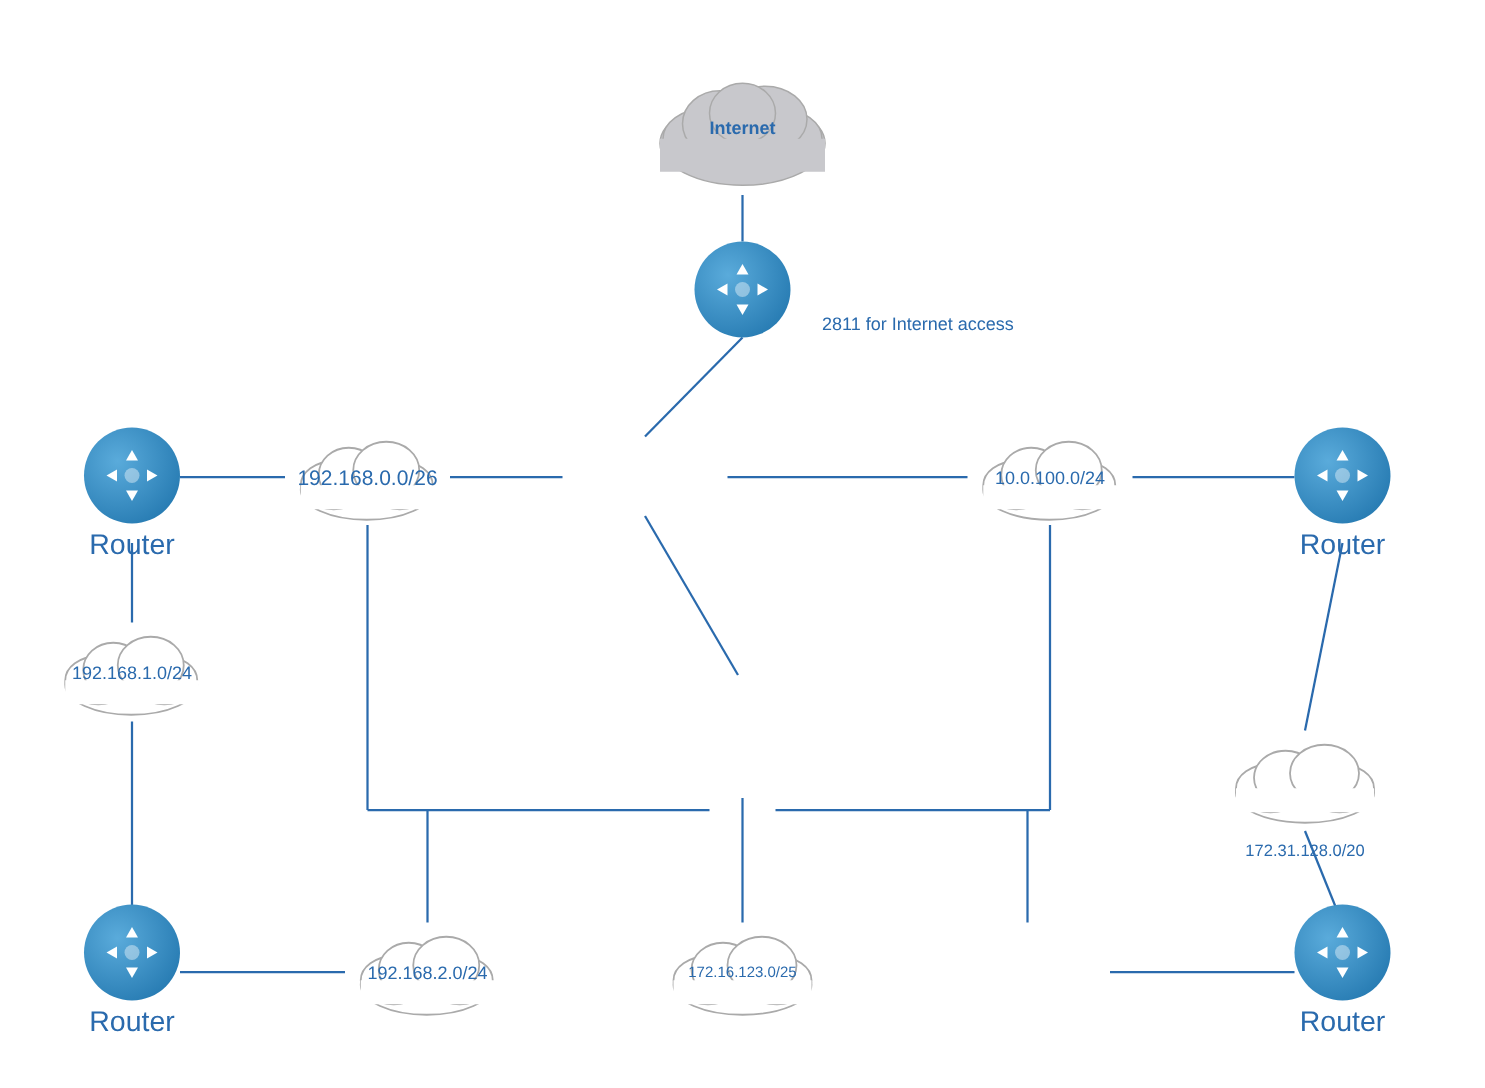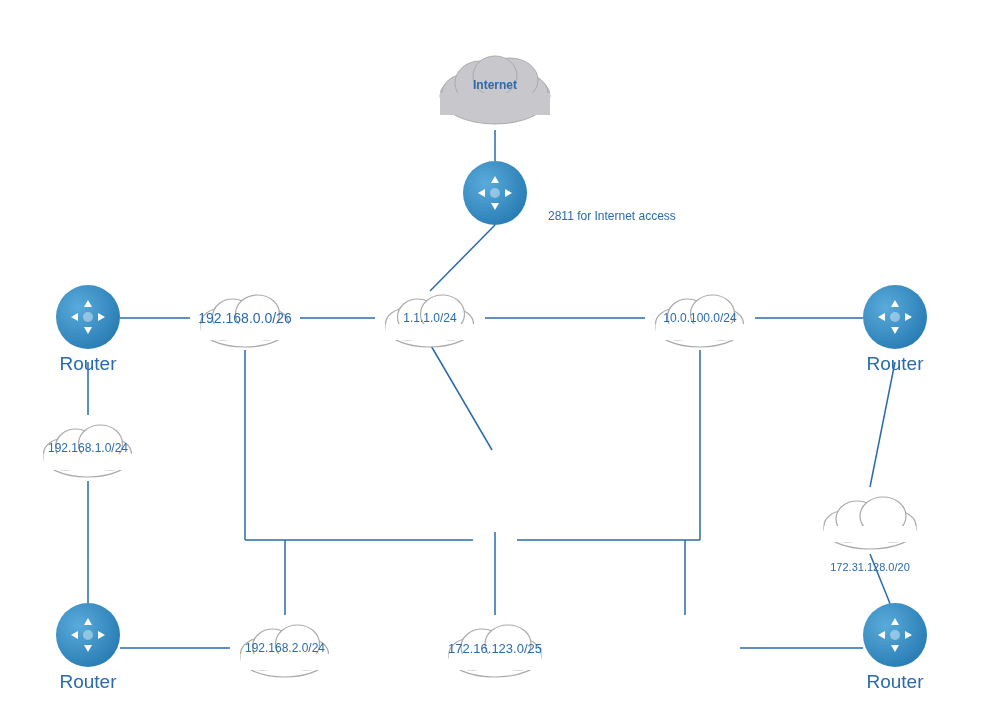--- a/index.html
+++ b/index.html
@@ -165,165 +165,152 @@
         <polygon points="23,40 19,33 27,33" fill="white"></polygon>
         <polygon points="6,23 13,19 13,27" fill="white"></polygon>
         <polygon points="40,23 33,19 33,27" fill="white"></polygon>
         <circle cx="23" cy="23" r="5" fill="white" opacity="0.4"></circle>
       </svg>
     </div>
   </div>
 
   <div class="annotation" style="left:548px;top:182px;margin-top:27px;">2811 for Internet access</div>
 
-  <div class="node" style="left:430px;top:318px;">
+
+  <div class="node" style="left:245px;top:318px;">
     <div class="cloud-wrapper">
       <svg width="115" height="70" viewBox="0 0 115 70">
         <ellipse cx="57" cy="46" rx="44" ry="20" fill="white" stroke="#aaa" stroke-width="1.2"></ellipse>
         <ellipse cx="35" cy="43" rx="22" ry="16" fill="white" stroke="#aaa" stroke-width="1.2"></ellipse>
         <ellipse cx="79" cy="43" rx="22" ry="16" fill="white" stroke="#aaa" stroke-width="1.2"></ellipse>
         <ellipse cx="45" cy="36" rx="20" ry="18" fill="white" stroke="#aaa" stroke-width="1.2"></ellipse>
         <ellipse cx="70" cy="33" rx="22" ry="19" fill="white" stroke="#aaa" stroke-width="1.2"></ellipse>
         <rect x="13" y="43" width="89" height="16" fill="white"></rect>
       </svg>
-      <span class="net-label">1.1.1.0/24</span>
-    </div>
-  </div>
-
-  <div class="node" style="left:245px;top:318px;">
+      <span class="net-label" style="font-size:14px;">192.168.0.0/26</span>
+    </div>
+  </div>
+
+  <div class="node" style="left:700px;top:318px;">
     <div class="cloud-wrapper">
       <svg width="115" height="70" viewBox="0 0 115 70">
         <ellipse cx="57" cy="46" rx="44" ry="20" fill="white" stroke="#aaa" stroke-width="1.2"></ellipse>
         <ellipse cx="35" cy="43" rx="22" ry="16" fill="white" stroke="#aaa" stroke-width="1.2"></ellipse>
         <ellipse cx="79" cy="43" rx="22" ry="16" fill="white" stroke="#aaa" stroke-width="1.2"></ellipse>
         <ellipse cx="45" cy="36" rx="20" ry="18" fill="white" stroke="#aaa" stroke-width="1.2"></ellipse>
         <ellipse cx="70" cy="33" rx="22" ry="19" fill="white" stroke="#aaa" stroke-width="1.2"></ellipse>
         <rect x="13" y="43" width="89" height="16" fill="white"></rect>
       </svg>
-      <span class="net-label" style="font-size:14px;">192.168.0.0/26</span>
-    </div>
-  </div>
-
-  <div class="node" style="left:700px;top:318px;">
+      <span class="net-label">10.0.100.0/24</span>
+    </div>
+  </div>
+
+  <div class="node" style="left:88px;top:330px;">
+    <div class="router-circle">
+      <svg width="46" height="46" viewBox="0 0 46 46">
+        <polygon points="23,6 19,13 27,13" fill="white"></polygon>
+        <polygon points="23,40 19,33 27,33" fill="white"></polygon>
+        <polygon points="6,23 13,19 13,27" fill="white"></polygon>
+        <polygon points="40,23 33,19 33,27" fill="white"></polygon>
+        <circle cx="23" cy="23" r="5" fill="white" opacity="0.4"></circle>
+      </svg>
+    </div>
+    <span class="node-label">Router</span>
+  </div>
+
+  <div class="node" style="left:895px;top:330px;">
+    <div class="router-circle">
+      <svg width="46" height="46" viewBox="0 0 46 46">
+        <polygon points="23,6 19,13 27,13" fill="white"></polygon>
+        <polygon points="23,40 19,33 27,33" fill="white"></polygon>
+        <polygon points="6,23 13,19 13,27" fill="white"></polygon>
+        <polygon points="40,23 33,19 33,27" fill="white"></polygon>
+        <circle cx="23" cy="23" r="5" fill="white" opacity="0.4"></circle>
+      </svg>
+    </div>
+    <span class="node-label">Router</span>
+  </div>
+
+  <div class="node" style="left:88px;top:448px;">
     <div class="cloud-wrapper">
       <svg width="115" height="70" viewBox="0 0 115 70">
         <ellipse cx="57" cy="46" rx="44" ry="20" fill="white" stroke="#aaa" stroke-width="1.2"></ellipse>
         <ellipse cx="35" cy="43" rx="22" ry="16" fill="white" stroke="#aaa" stroke-width="1.2"></ellipse>
         <ellipse cx="79" cy="43" rx="22" ry="16" fill="white" stroke="#aaa" stroke-width="1.2"></ellipse>
         <ellipse cx="45" cy="36" rx="20" ry="18" fill="white" stroke="#aaa" stroke-width="1.2"></ellipse>
         <ellipse cx="70" cy="33" rx="22" ry="19" fill="white" stroke="#aaa" stroke-width="1.2"></ellipse>
         <rect x="13" y="43" width="89" height="16" fill="white"></rect>
       </svg>
-      <span class="net-label">10.0.100.0/24</span>
-    </div>
-  </div>
-
-  <div class="node" style="left:88px;top:330px;">
+      <span class="net-label">192.168.1.0/24</span>
+    </div>
+  </div>
+
+
+  <div class="node" style="left:870px;top:520px;">
+    <div class="cloud-wrapper">
+      <svg width="120" height="70" viewBox="0 0 120 70">
+        <ellipse cx="60" cy="46" rx="46" ry="20" fill="white" stroke="#aaa" stroke-width="1.2"></ellipse>
+        <ellipse cx="37" cy="43" rx="23" ry="16" fill="white" stroke="#aaa" stroke-width="1.2"></ellipse>
+        <ellipse cx="83" cy="43" rx="23" ry="16" fill="white" stroke="#aaa" stroke-width="1.2"></ellipse>
+        <ellipse cx="47" cy="36" rx="21" ry="18" fill="white" stroke="#aaa" stroke-width="1.2"></ellipse>
+        <ellipse cx="73" cy="33" rx="23" ry="19" fill="white" stroke="#aaa" stroke-width="1.2"></ellipse>
+        <rect x="14" y="43" width="92" height="16" fill="white"></rect>
+      </svg>
+      <span class="net-label" style="font-size:11px;margin-top:47px;">172.31.128.0/20</span>
+    </div>
+  </div>
+
+  <div class="node" style="left:88px;top:648px;">
     <div class="router-circle">
       <svg width="46" height="46" viewBox="0 0 46 46">
         <polygon points="23,6 19,13 27,13" fill="white"></polygon>
         <polygon points="23,40 19,33 27,33" fill="white"></polygon>
         <polygon points="6,23 13,19 13,27" fill="white"></polygon>
         <polygon points="40,23 33,19 33,27" fill="white"></polygon>
         <circle cx="23" cy="23" r="5" fill="white" opacity="0.4"></circle>
       </svg>
     </div>
     <span class="node-label">Router</span>
   </div>
 
-  <div class="node" style="left:895px;top:330px;">
+  <div class="node" style="left:895px;top:648px;">
     <div class="router-circle">
       <svg width="46" height="46" viewBox="0 0 46 46">
         <polygon points="23,6 19,13 27,13" fill="white"></polygon>
         <polygon points="23,40 19,33 27,33" fill="white"></polygon>
         <polygon points="6,23 13,19 13,27" fill="white"></polygon>
         <polygon points="40,23 33,19 33,27" fill="white"></polygon>
         <circle cx="23" cy="23" r="5" fill="white" opacity="0.4"></circle>
       </svg>
     </div>
     <span class="node-label">Router</span>
   </div>
 
-  <div class="node" style="left:88px;top:448px;">
+  <div class="node" style="left:285px;top:648px;">
     <div class="cloud-wrapper">
       <svg width="115" height="70" viewBox="0 0 115 70">
         <ellipse cx="57" cy="46" rx="44" ry="20" fill="white" stroke="#aaa" stroke-width="1.2"></ellipse>
         <ellipse cx="35" cy="43" rx="22" ry="16" fill="white" stroke="#aaa" stroke-width="1.2"></ellipse>
         <ellipse cx="79" cy="43" rx="22" ry="16" fill="white" stroke="#aaa" stroke-width="1.2"></ellipse>
         <ellipse cx="45" cy="36" rx="20" ry="18" fill="white" stroke="#aaa" stroke-width="1.2"></ellipse>
         <ellipse cx="70" cy="33" rx="22" ry="19" fill="white" stroke="#aaa" stroke-width="1.2"></ellipse>
         <rect x="13" y="43" width="89" height="16" fill="white"></rect>
       </svg>
-      <span class="net-label">192.168.1.0/24</span>
-    </div>
-  </div>
-
-
-  <div class="node" style="left:870px;top:520px;">
+      <span class="net-label">192.168.2.0/24</span>
+    </div>
+  </div>
+
+  <div class="node" style="left:495px;top:648px;">
     <div class="cloud-wrapper">
       <svg width="120" height="70" viewBox="0 0 120 70">
         <ellipse cx="60" cy="46" rx="46" ry="20" fill="white" stroke="#aaa" stroke-width="1.2"></ellipse>
         <ellipse cx="37" cy="43" rx="23" ry="16" fill="white" stroke="#aaa" stroke-width="1.2"></ellipse>
         <ellipse cx="83" cy="43" rx="23" ry="16" fill="white" stroke="#aaa" stroke-width="1.2"></ellipse>
         <ellipse cx="47" cy="36" rx="21" ry="18" fill="white" stroke="#aaa" stroke-width="1.2"></ellipse>
         <ellipse cx="73" cy="33" rx="23" ry="19" fill="white" stroke="#aaa" stroke-width="1.2"></ellipse>
         <rect x="14" y="43" width="92" height="16" fill="white"></rect>
       </svg>
-      <span class="net-label" style="font-size:11px;margin-top:47px;">172.31.128.0/20</span>
-    </div>
-  </div>
-
-  <div class="node" style="left:88px;top:648px;">
-    <div class="router-circle">
-      <svg width="46" height="46" viewBox="0 0 46 46">
-        <polygon points="23,6 19,13 27,13" fill="white"></polygon>
-        <polygon points="23,40 19,33 27,33" fill="white"></polygon>
-        <polygon points="6,23 13,19 13,27" fill="white"></polygon>
-        <polygon points="40,23 33,19 33,27" fill="white"></polygon>
-        <circle cx="23" cy="23" r="5" fill="white" opacity="0.4"></circle>
-      </svg>
-    </div>
-    <span class="node-label">Router</span>
-  </div>
-
-  <div class="node" style="left:895px;top:648px;">
-    <div class="router-circle">
-      <svg width="46" height="46" viewBox="0 0 46 46">
-        <polygon points="23,6 19,13 27,13" fill="white"></polygon>
-        <polygon points="23,40 19,33 27,33" fill="white"></polygon>
-        <polygon points="6,23 13,19 13,27" fill="white"></polygon>
-        <polygon points="40,23 33,19 33,27" fill="white"></polygon>
-        <circle cx="23" cy="23" r="5" fill="white" opacity="0.4"></circle>
-      </svg>
-    </div>
-    <span class="node-label">Router</span>
-  </div>
-
-  <div class="node" style="left:285px;top:648px;">
-    <div class="cloud-wrapper">
-      <svg width="115" height="70" viewBox="0 0 115 70">
-        <ellipse cx="57" cy="46" rx="44" ry="20" fill="white" stroke="#aaa" stroke-width="1.2"></ellipse>
-        <ellipse cx="35" cy="43" rx="22" ry="16" fill="white" stroke="#aaa" stroke-width="1.2"></ellipse>
-        <ellipse cx="79" cy="43" rx="22" ry="16" fill="white" stroke="#aaa" stroke-width="1.2"></ellipse>
-        <ellipse cx="45" cy="36" rx="20" ry="18" fill="white" stroke="#aaa" stroke-width="1.2"></ellipse>
-        <ellipse cx="70" cy="33" rx="22" ry="19" fill="white" stroke="#aaa" stroke-width="1.2"></ellipse>
-        <rect x="13" y="43" width="89" height="16" fill="white"></rect>
-      </svg>
-      <span class="net-label">192.168.2.0/24</span>
-    </div>
-  </div>
-
-  <div class="node" style="left:495px;top:648px;">
-    <div class="cloud-wrapper">
-      <svg width="120" height="70" viewBox="0 0 120 70">
-        <ellipse cx="60" cy="46" rx="46" ry="20" fill="white" stroke="#aaa" stroke-width="1.2"></ellipse>
-        <ellipse cx="37" cy="43" rx="23" ry="16" fill="white" stroke="#aaa" stroke-width="1.2"></ellipse>
-        <ellipse cx="83" cy="43" rx="23" ry="16" fill="white" stroke="#aaa" stroke-width="1.2"></ellipse>
-        <ellipse cx="47" cy="36" rx="21" ry="18" fill="white" stroke="#aaa" stroke-width="1.2"></ellipse>
-        <ellipse cx="73" cy="33" rx="23" ry="19" fill="white" stroke="#aaa" stroke-width="1.2"></ellipse>
-        <rect x="14" y="43" width="92" height="16" fill="white"></rect>
-      </svg>
-      <span class="net-label" style="font-size:13px;">172.16.123.0/25</span>
+      <span class="net-label" style="font-size:10px;">172.16.123.0/25</span>
     </div>
   </div>
 
 
 </div>
 
 </body></html>

